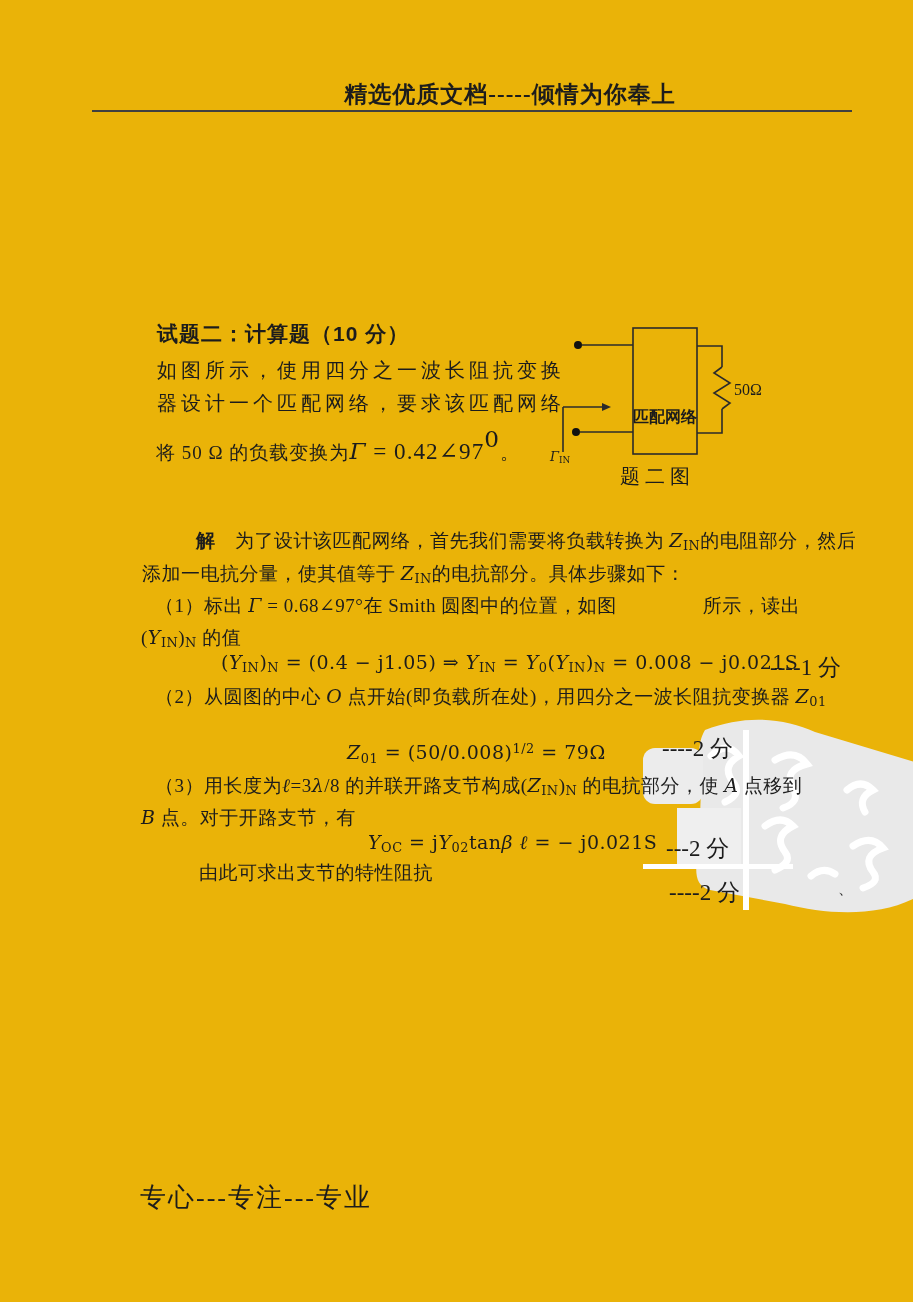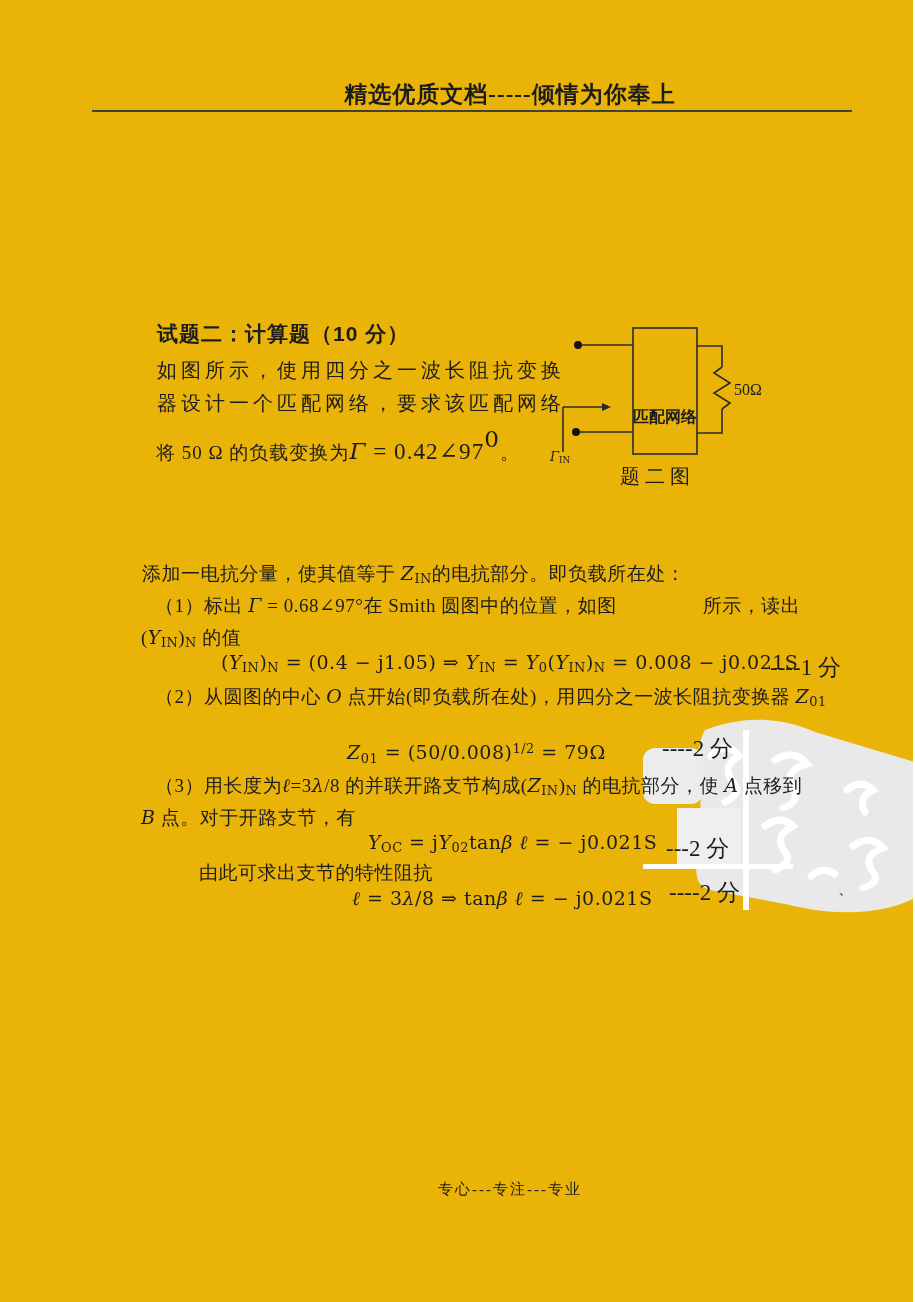--- a/index.html
+++ b/index.html
@@ -21,21 +21,21 @@
   .sup{font-size:68%;vertical-align:0.5em;font-family:"DejaVu Serif",serif;}
   .gap{display:inline-block;width:86px;}
   .M{font-size:122%;}
   .figure{position:absolute;left:548px;top:315px;width:332px;height:190px;z-index:2;}
   .figure svg{position:absolute;left:0;top:0;}
   .fig-boxlabel{position:absolute;left:85px;top:68px;width:64px;text-align:center;
                 font-size:16px;font-weight:600;letter-spacing:0;margin-top:24px;}
   .fig-r{position:absolute;left:186px;top:66px;font-size:16px;}
   .fig-g{position:absolute;left:2px;top:134px;font-size:13px;}
   .fig-cap{position:absolute;left:72px;top:148px;font-size:20px;letter-spacing:5px;}
-  .ftr{top:1180px;left:140px;width:740px;text-align:center;font-size:15px;letter-spacing:2px;}
+  .ftr{top:1180px;left:140px;width:740px;text-align:left;font-size:26px;letter-spacing:2px;}
   .wm{position:absolute;left:615px;top:698px;width:300px;height:240px;z-index:0;}
   .tick{font-size:15px;color:#333;}
 </style>
 </head>
 <body>
 
 <div class="page">
 
   <svg class="wm" viewBox="0 0 300 240" aria-hidden="true">
     <path d="M90,32 C130,16 170,20 200,34 L300,64 L300,200 C260,220 210,216 170,206 L95,192 C78,188 80,170 84,150 L86,90 C82,55 84,42 90,32 Z" fill="#e9e9e9"></path>
@@ -76,36 +76,36 @@
       <circle cx="30" cy="30" r="4" fill="#111"></circle>
       <circle cx="28" cy="117" r="4" fill="#111"></circle>
       <polygon points="54,88 63,92 54,96" fill="#2b2b2b"></polygon>
     </svg>
     <div class="fig-boxlabel">匹配网络</div>
     <div class="fig-r">50Ω</div>
     <div class="fig-g"><span class="i">Γ</span><span class="sub">IN</span></div>
     <div class="fig-cap">题二图</div>
   </div>
 
-  <div class="abs ln" style="left:142px;top:561px"><span>添加一电抗分量，使其值等于 </span><span class="i">Z</span><span class="sub">IN</span><span>的电抗部分。即负载所在处：</span></div>
+  <div class="abs ln" style="left:196px;top:528px"><span class="b">解</span><span>　为了设计该匹配网络，首先我们需要将负载转换为 </span><span class="i">Z</span><span class="sub">IN</span><span>的电阻部分，然后</span></div>
+  <div class="abs ln" style="left:142px;top:561px"><span>添加一电抗分量，使其值等于 </span><span class="i">Z</span><span class="sub">IN</span><span>的电抗部分。具体步骤如下：</span></div>
 
   <div class="abs ln" style="left:155px;top:593px"><span>（1）标出 </span><span class="i">Γ</span><span> = 0.68∠97°在 Smith 圆图中的位置，如图</span><span class="gap"></span><span>所示，读出</span></div>
   <div class="abs ln" style="left:141px;top:625px"><span>(</span><span class="i">Y</span><span class="sub">IN</span><span>)</span><span class="sub">N</span><span> 的值</span></div>
   <div class="abs ln formula" style="left:221px;top:651px"><span>(</span><span class="i">Y</span><span class="sub">IN</span><span>)</span><span class="sub">N</span><span> = (0.4 − j1.05) ⇒ </span><span class="i">Y</span><span class="sub">IN</span><span> = </span><span class="i">Y</span><span class="sub">0</span><span>(</span><span class="i">Y</span><span class="sub">IN</span><span>)</span><span class="sub">N</span><span> = 0.008 − j0.021S</span></div>
   <div class="abs mark" style="left:770px;top:652px">----1 分</div>
 
   <div class="abs ln" style="left:155px;top:684px"><span>（2）从圆图的中心 </span><span class="i">O</span><span> 点开始(即负载所在处)，用四分之一波长阻抗变换器 </span><span class="i">Z</span><span class="sub">01</span></div>
   <div class="abs ln formula" style="left:347px;top:741px"><span class="i">Z</span><span class="sub">01</span><span> = (50/0.008)</span><span class="sup">1/2</span><span> = 79Ω</span></div>
   <div class="abs mark" style="left:662px;top:733px">----2 分</div>
 
   <div class="abs ln" style="left:155px;top:773px"><span>（3）用长度为</span><span class="i">ℓ</span><span>=3</span><span class="i">λ</span><span>/8 的并联开路支节构成(</span><span class="i">Z</span><span class="sub">IN</span><span>)</span><span class="sub">N</span><span> 的电抗部分，使 </span><span class="i">A</span><span> 点移到</span></div>
   <div class="abs ln" style="left:141px;top:805px"><span class="i">B</span><span> 点。对于开路支节，有</span></div>
   <div class="abs ln formula" style="left:368px;top:831px"><span class="i">Y</span><span class="sub">OC</span><span> = j</span><span class="i">Y</span><span class="sub">02</span><span>tan</span><span class="i">β ℓ</span><span> = − j0.021S</span></div>
   <div class="abs mark" style="left:666px;top:833px">---2 分</div>
 
   <div class="abs ln" style="left:199px;top:860px">由此可求出支节的特性阻抗</div>
-  <div class="abs ln formula" style="left:352px;top:887px"><span class="i">ℓ</span><span> = 3</span><span class="i">λ</span><span>/8 ⇒ tan</span><span class="i">β ℓ</span><span> = − j0.021S</span></div>
   <div class="abs mark" style="left:669px;top:877px">----2 分</div>
   <div class="abs tick" style="left:838px;top:880px">、</div>
 
   <div class="abs ftr">专心---专注---专业</div>
 
 </div>
 
 </body></html>

